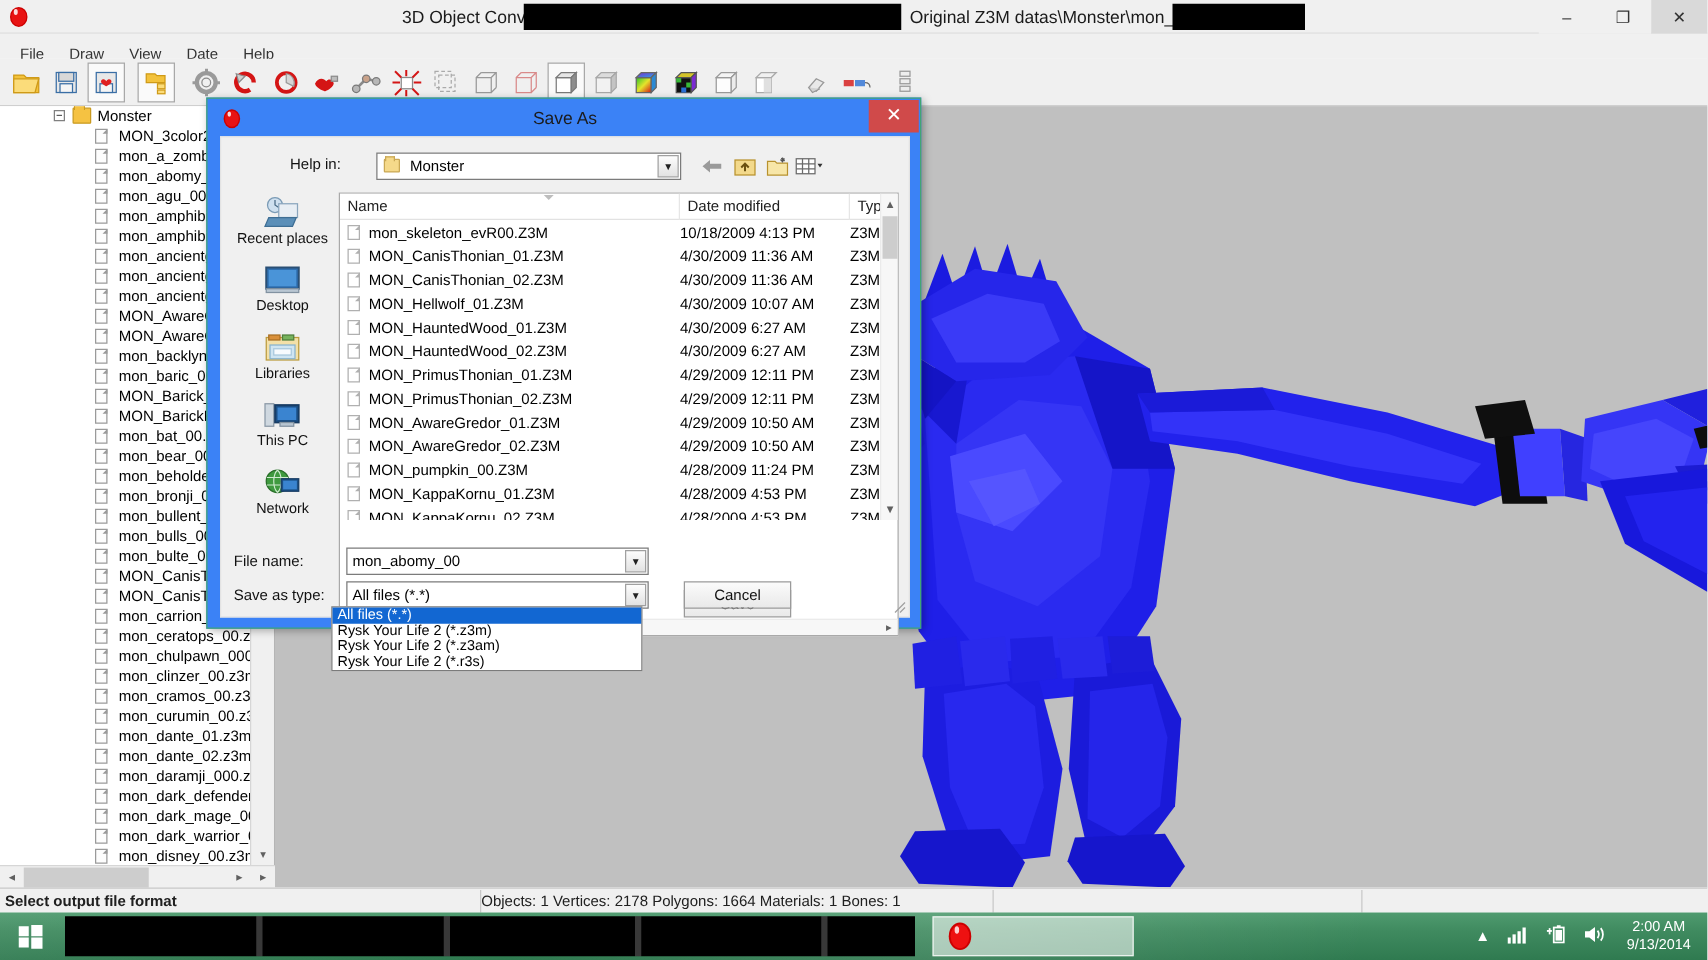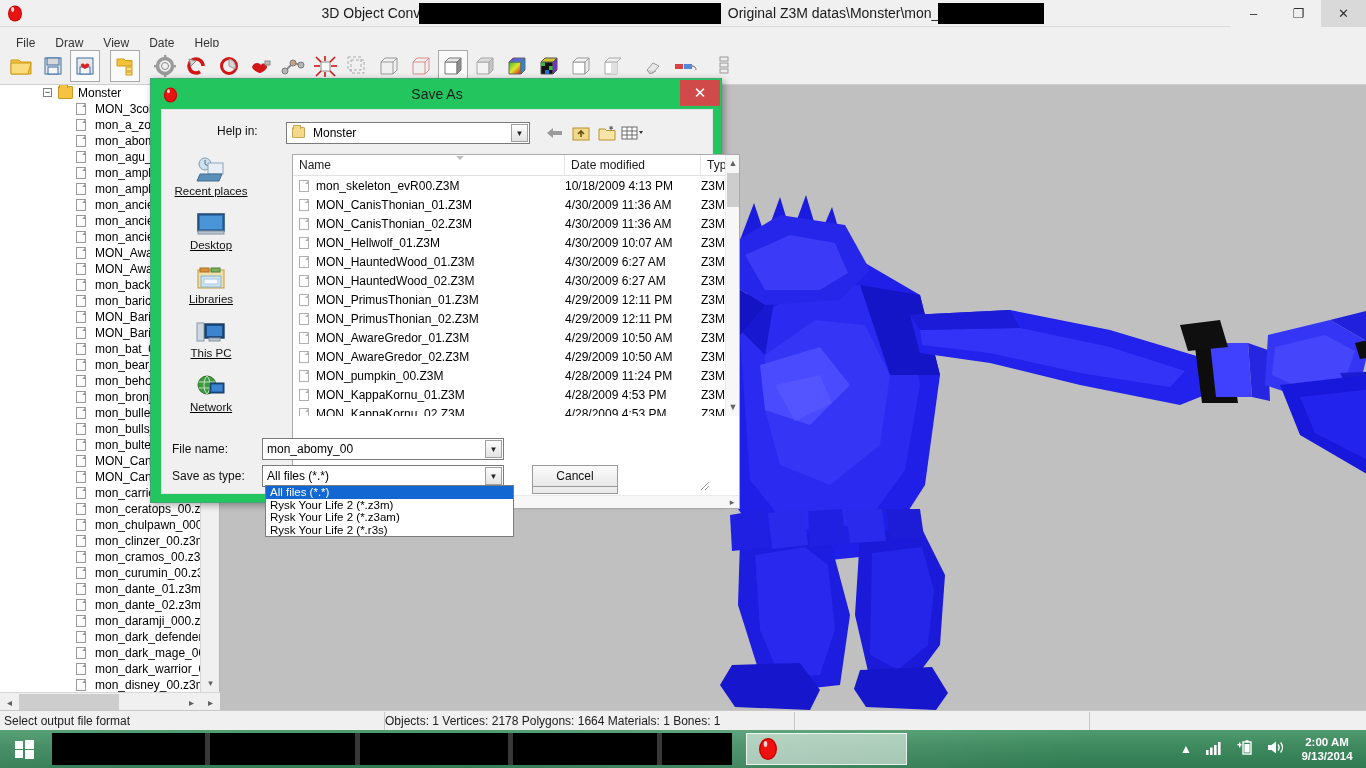--- a/index.html
+++ b/index.html
@@ -135,21 +135,21 @@
   
   .statusbar {
     position: absolute; left: 0; top: 710px; width: 1366px; height: 20px;
     background: #f0f0f0; border-top: 1px solid #c8c8c8;
     display: flex; align-items: center;
   }
   .status-cell {
     height: 18px; line-height: 18px; font-size: 12px; color: #202020;
     border-right: 1px solid #c8c8c8; padding-left: 4px;
   }
-  .sc1 { width: 385px; }
+  .sc1 { width: 385px; font-weight: bold; }
   .sc2 { width: 410px; text-align: left; padding: 0; }
   .sc3 { width: 295px; }
   .sc4 { flex: 1; border-right: none; }
 
   
   .taskbar {
     position: absolute; left: 0; top: 730px; width: 1366px; height: 38px;
     background: linear-gradient(180deg,#4f9b6f 0%, #3f8a5f 40%, #2f7a50 100%);
     overflow: hidden;
   }
@@ -179,27 +179,27 @@
     border: 1px solid rgba(255,255,255,0.75);
     display: flex; align-items: center; padding-left: 10px;
   }
   .tray {
     position: absolute; right: 0; top: 0; height: 38px;
     display: flex; align-items: center;
   }
   .tray-ico { margin: 0 7px; color: #fff; }
   .clock {
     width: 74px; text-align: center; color: #fff; font-size: 11.5px;
-    line-height: 14px; padding-right: 4px; font-weight: bold;
+    line-height: 14px; padding-right: 4px;
   }
 
   
   .dialog {
-    position: absolute; left: 150px; top: 78px; width: 572px; height: 425px;
-    background: #22c55e;
+    position: absolute; left: 165px; top: 78px; width: 572px; height: 425px;
+    background: #3b82f6;
     border: 1px solid #41a574;
     box-shadow: 2px 2px 7px rgba(0,0,0,0.35);
   }
   .dlg-title {
     position: relative; height: 30px; width: 100%;
   }
   .dlg-title-text {
     position: absolute; left: 0; top: 0; width: 572px; height: 30px;
     line-height: 30px; text-align: center; font-size: 14px; color: #1b1b1b;
   }
@@ -239,31 +239,31 @@
     background: #f5d98a; border: 1px solid #c9a855; border-radius: 1px;
   }
   .mini-folder:before{
     content:""; position:absolute; left:0; top:-3px; width:6px; height:3px;
     background:#f5d98a; border:1px solid #c9a855; border-bottom:none;
   }
   .navbtns { position: absolute; left: 380px; top: 2px; display: flex; align-items: center; }
   .navbtn { width: 26px; height: 22px; display:flex; align-items:center; justify-content:center; }
 
   .places {
-    position: absolute; left: 10px; top: 44px; width: 78px; height: 270px; text-decoration: underline;
+    position: absolute; left: 10px; top: 44px; width: 78px; height: 270px;
   }
   .place {
     width: 78px; height: 52px; text-align: center; margin-bottom: 2px;
   }
   .place-ico { height: 30px; display:flex; align-items:flex-end; justify-content:center; }
   .place-label { font-size: 11.5px; color: #111; line-height: 15px; }
 
   .filelist {
     position: absolute; left: 94px; top: 44px; width: 448px; height: 355px;
-    background: #fff; border: 1px solid #a9a9a9; margin-left: 36px;
+    background: #fff; border: 1px solid #a9a9a9;
   }
   .fl-head {
     position: absolute; left: 0; top: 0; width: 446px; height: 21px;
     background: #fff; border-bottom: 1px solid #e2e2e2;
     display: flex; align-items: center;
   }
   .fl-col {
     font-size: 12px; color: #202020; height: 21px; line-height: 21px;
     border-right: 1px solid #e6e6e6; padding-left: 6px;
   }

